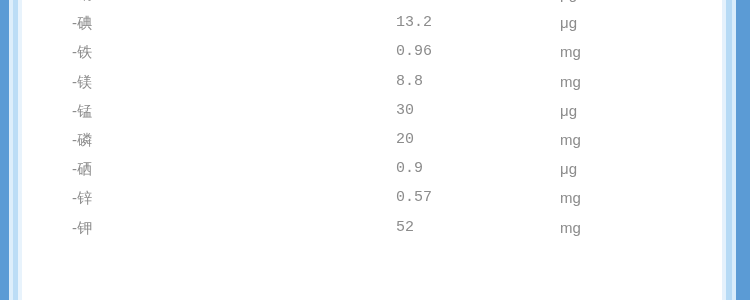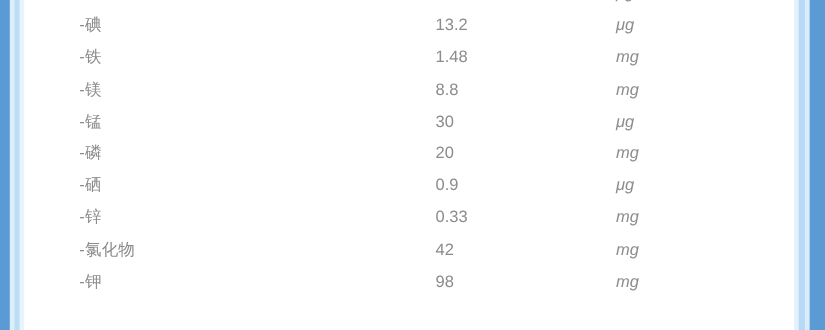--- a/index.html
+++ b/index.html
@@ -54,22 +54,22 @@
   .nutrient-table td {
     color:#8c8c8c;
     font-size:15px;
     font-weight:400;
     white-space:nowrap;
     vertical-align:middle;
     line-height:1;
   }
 
   td.col-name  { padding-left:72px;  width:396px; letter-spacing:0.2px; }
-  td.col-value { width:164px; }
-  td.col-unit  { padding-left:0;font-style:italic; }
+  td.col-value { width:164px;font-family:Liberation Mono, monospace; }
+  td.col-unit  { padding-left:0; }
 
   
   .nutrient-table td.col-value { padding-left:0; }
 </style>
 </head>
 <body>
 
 <div id="page">
 
   <div class="frame-edge frame-left-solid"></div>
@@ -92,21 +92,21 @@
       </tr>
 
       <tr>
         <td class="col-name">-碘</td>
         <td class="col-value">13.2</td>
         <td class="col-unit">μg</td>
       </tr>
 
       <tr>
         <td class="col-name">-铁</td>
-        <td class="col-value">1.48</td>
+        <td class="col-value">0.96</td>
         <td class="col-unit">mg</td>
       </tr>
 
       <tr>
         <td class="col-name">-镁</td>
         <td class="col-value">8.8</td>
         <td class="col-unit">mg</td>
       </tr>
 
       <tr>
@@ -122,32 +122,27 @@
       </tr>
 
       <tr>
         <td class="col-name">-硒</td>
         <td class="col-value">0.9</td>
         <td class="col-unit">μg</td>
       </tr>
 
       <tr>
         <td class="col-name">-锌</td>
-        <td class="col-value">0.33</td>
+        <td class="col-value">0.57</td>
         <td class="col-unit">mg</td>
       </tr>
 
-      <tr>
-        <td class="col-name">-氯化物</td>
-        <td class="col-value">42</td>
-        <td class="col-unit">mg</td>
-      </tr>
 
       <tr>
         <td class="col-name">-钾</td>
-        <td class="col-value">98</td>
+        <td class="col-value">52</td>
         <td class="col-unit">mg</td>
       </tr>
 
     </tbody>
   </table>
 
 </div>
 
 </body></html>

